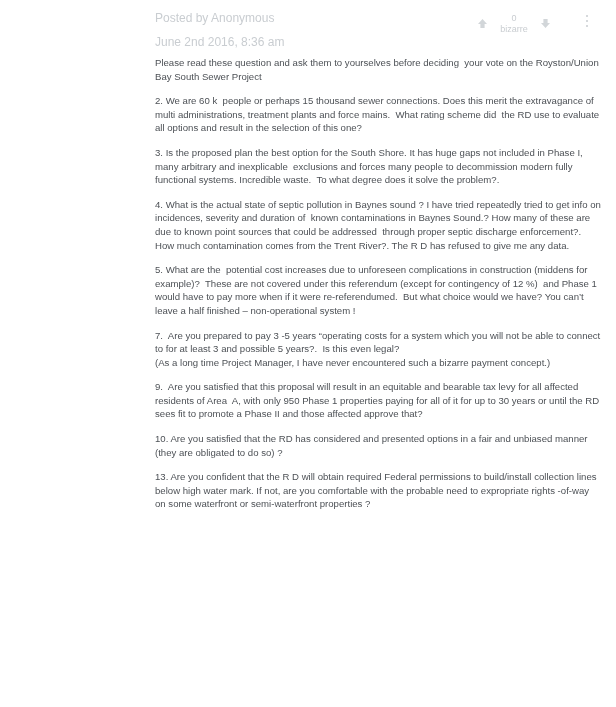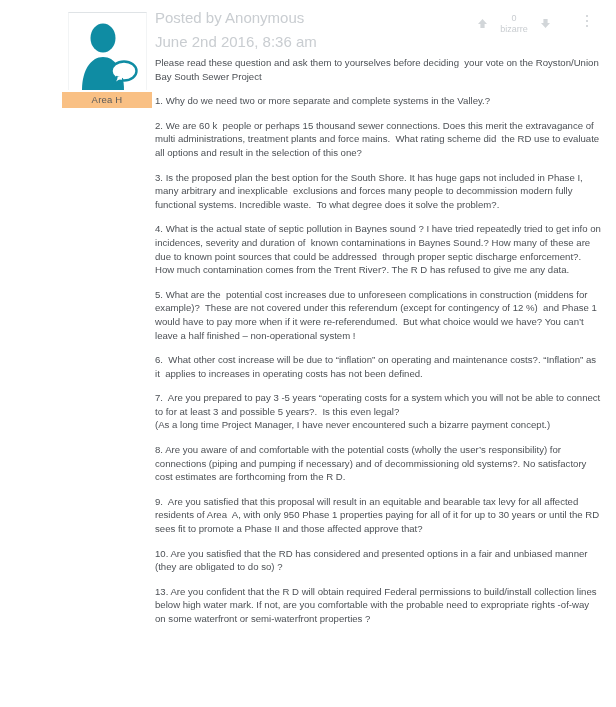--- a/index.html
+++ b/index.html
@@ -53,21 +53,21 @@
     line-height: 16px;
     height: 16px;
     letter-spacing: .2px;
   }
 
   
   .meta {
     position: absolute;
     left: 155px;
     top: 12px;
-    font-size: 15px;
+    font-size: 12px;
     color: #c9cdd1;
     line-height: 12px;
   }
   .meta .posted-by { display: block; margin-bottom: 12px; }
   .meta .posted-date { display: block; }
 
   
   .rating {
     position: absolute;
     right: 64px;
@@ -122,38 +122,20 @@
   .para {
     margin: 0 6px 11px 0;
     white-space: pre-wrap;
   }
 </style>
 </head>
 <body>
 
 <div class="post">
 
-  <div class="avatar-col">
-    <div class="avatar-frame">
-      <svg width="77" height="77" viewBox="0 0 77 77" aria-hidden="true">
-        <rect x="0" y="0" width="77" height="77" fill="#ffffff"></rect>
-
-        <ellipse cx="34" cy="25" rx="12.5" ry="14.5" fill="#0f8ca3"></ellipse>
-
-        <path d="M13 77 C13 57 22 44 34 44 C46 44 55 57 55 77 Z" fill="#0f8ca3"></path>
-
-        <g>
-          <ellipse cx="55" cy="58" rx="12.5" ry="9.5" fill="#ffffff" stroke="#0f8ca3" stroke-width="2.4"></ellipse>
-          <path d="M48 64 L44 72 L53 66 Z" fill="#ffffff" stroke="#0f8ca3" stroke-width="2.4" stroke-linejoin="round"></path>
-          <path d="M48.5 65 L53 65.2" stroke="#ffffff" stroke-width="3"></path>
-        </g>
-      </svg>
-    </div>
-    <div class="area-badge">Area H</div>
-  </div>
 
   <div class="meta">
     <span class="posted-by">Posted by Anonymous</span>
     <span class="posted-date">June 2nd 2016, 8:36 am</span>
   </div>
 
   <div class="rating">
     <div class="arrow-btn">
       <svg width="13" height="13" viewBox="0 0 13 13" aria-hidden="true">
         <path d="M6.5 2 L11 7 L8.6 7 L8.6 11 L4.4 11 L4.4 7 L2 7 Z" fill="#d2d6d9"></path>
@@ -171,28 +153,25 @@
   </div>
 
   <div class="kebab">
     <i></i>
     <i></i>
     <i></i>
   </div>
 
   <div class="body">
     <p class="para">Please read these question and ask them to yourselves before deciding  your vote on the Royston/Union Bay South Sewer Project</p>
-    <p class="para">1. Why do we need two or more separate and complete systems in the Valley.?</p>
     <p class="para">2. We are 60 k  people or perhaps 15 thousand sewer connections. Does this merit the extravagance of multi administrations, treatment plants and force mains.  What rating scheme did  the RD use to evaluate all options and result in the selection of this one?</p>
     <p class="para">3. Is the proposed plan the best option for the South Shore. It has huge gaps not included in Phase I, many arbitrary and inexplicable  exclusions and forces many people to decommission modern fully functional systems. Incredible waste.  To what degree does it solve the problem?.</p>
     <p class="para">4. What is the actual state of septic pollution in Baynes sound ? I have tried repeatedly tried to get info on incidences, severity and duration of  known contaminations in Baynes Sound.? How many of these are due to known point sources that could be addressed  through proper septic discharge enforcement?. How much contamination comes from the Trent River?. The R D has refused to give me any data.</p>
     <p class="para">5. What are the  potential cost increases due to unforeseen complications in construction (middens for example)?  These are not covered under this referendum (except for contingency of 12 %)  and Phase 1 would have to pay more when if it were re-referendumed.  But what choice would we have? You can’t leave a half finished – non-operational system !</p>
-    <p class="para">6.  What other cost increase will be due to “inflation” on operating and maintenance costs?. “Inflation” as it  applies to increases in operating costs has not been defined.</p>
     <p class="para">7.  Are you prepared to pay 3 -5 years “operating costs for a system which you will not be able to connect to for at least 3 and possible 5 years?.  Is this even legal?
 (As a long time Project Manager, I have never encountered such a bizarre payment concept.)</p>
-    <p class="para">8. Are you aware of and comfortable with the potential costs (wholly the user’s responsibility) for connections (piping and pumping if necessary) and of decommissioning old systems?. No satisfactory cost estimates are forthcoming from the R D.</p>
     <p class="para">9.  Are you satisfied that this proposal will result in an equitable and bearable tax levy for all affected residents of Area  A, with only 950 Phase 1 properties paying for all of it for up to 30 years or until the RD sees fit to promote a Phase II and those affected approve that?</p>
     <p class="para">10. Are you satisfied that the RD has considered and presented options in a fair and unbiased manner (they are obligated to do so) ?</p>
     <p class="para">13. Are you confident that the R D will obtain required Federal permissions to build/install collection lines below high water mark. If not, are you comfortable with the probable need to expropriate rights -of-way on some waterfront or semi-waterfront properties ?</p>
 
   </div>
 
 </div>
 
 </body></html>

